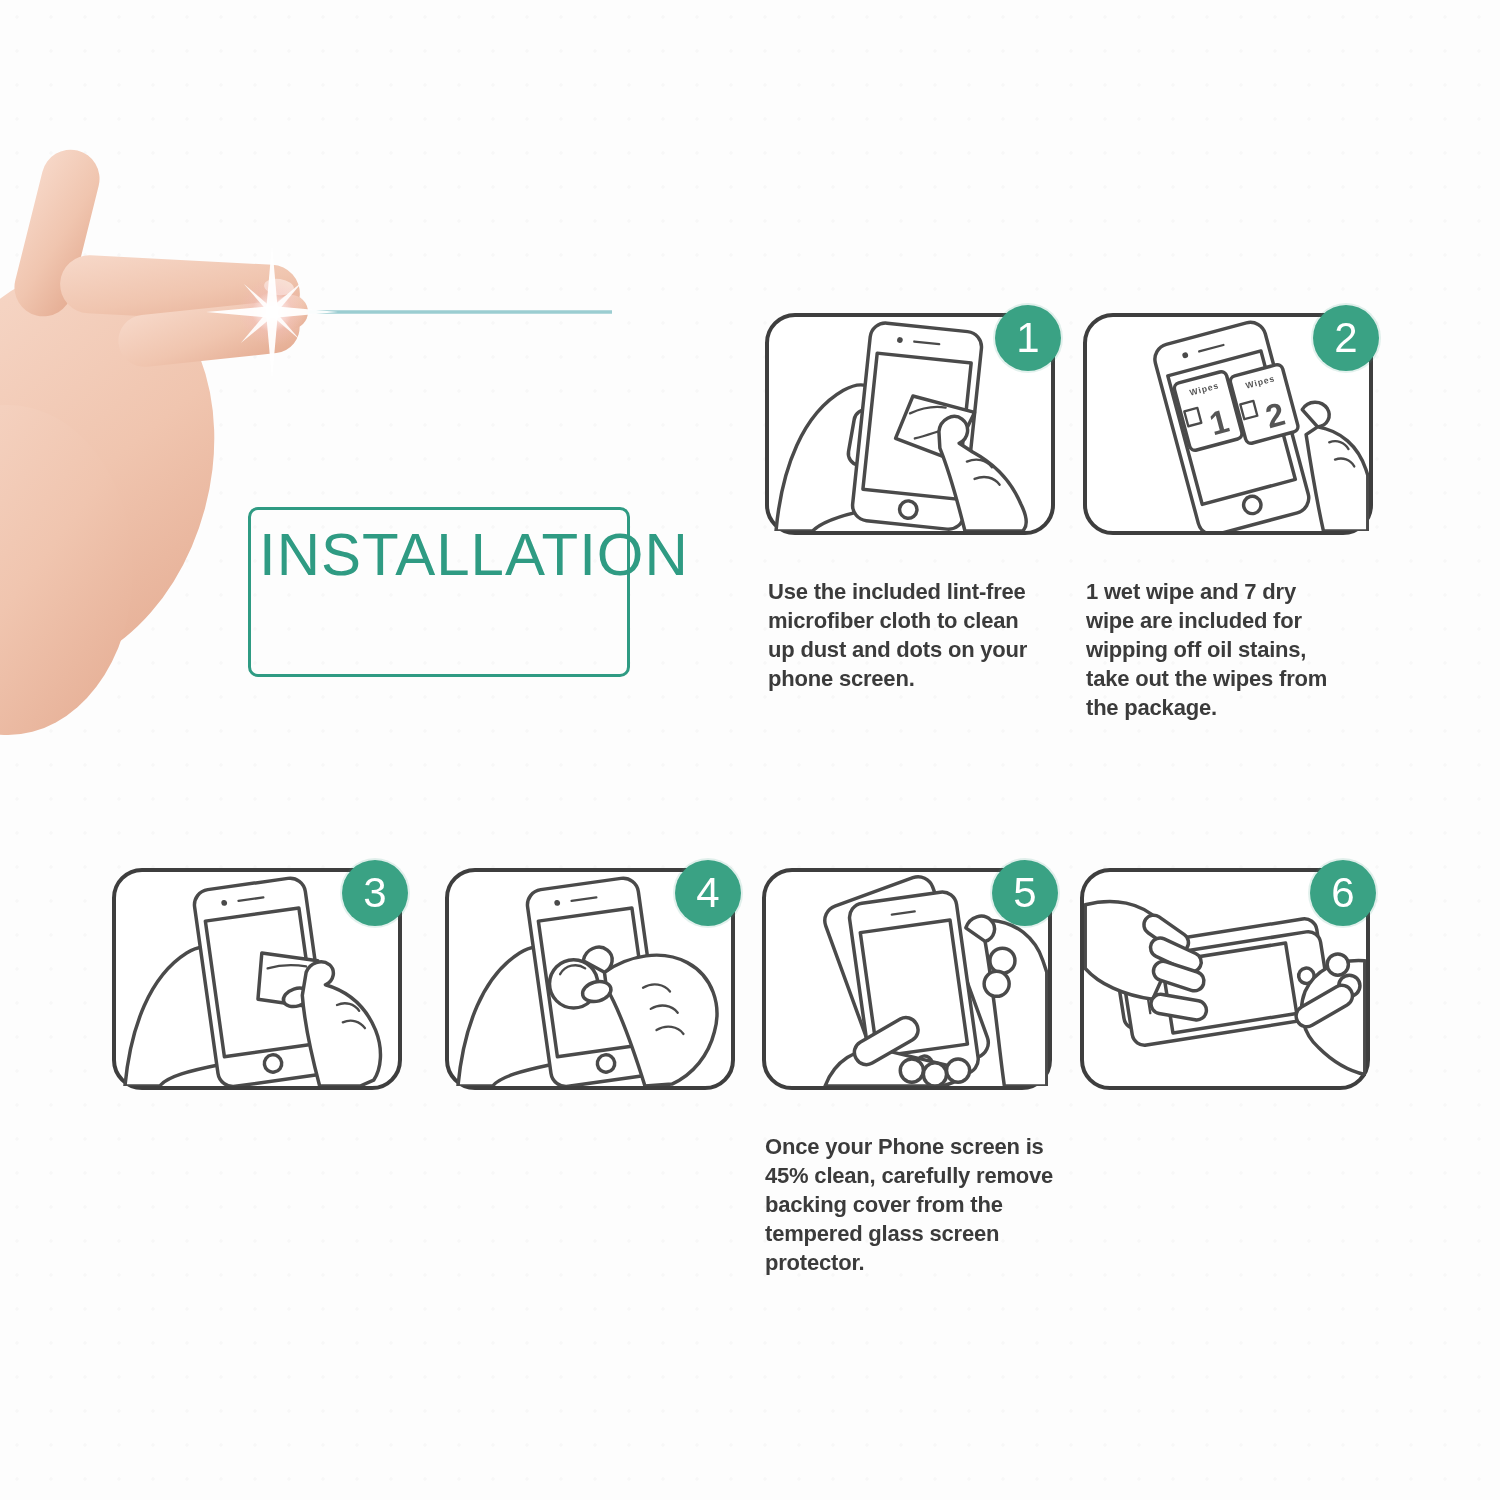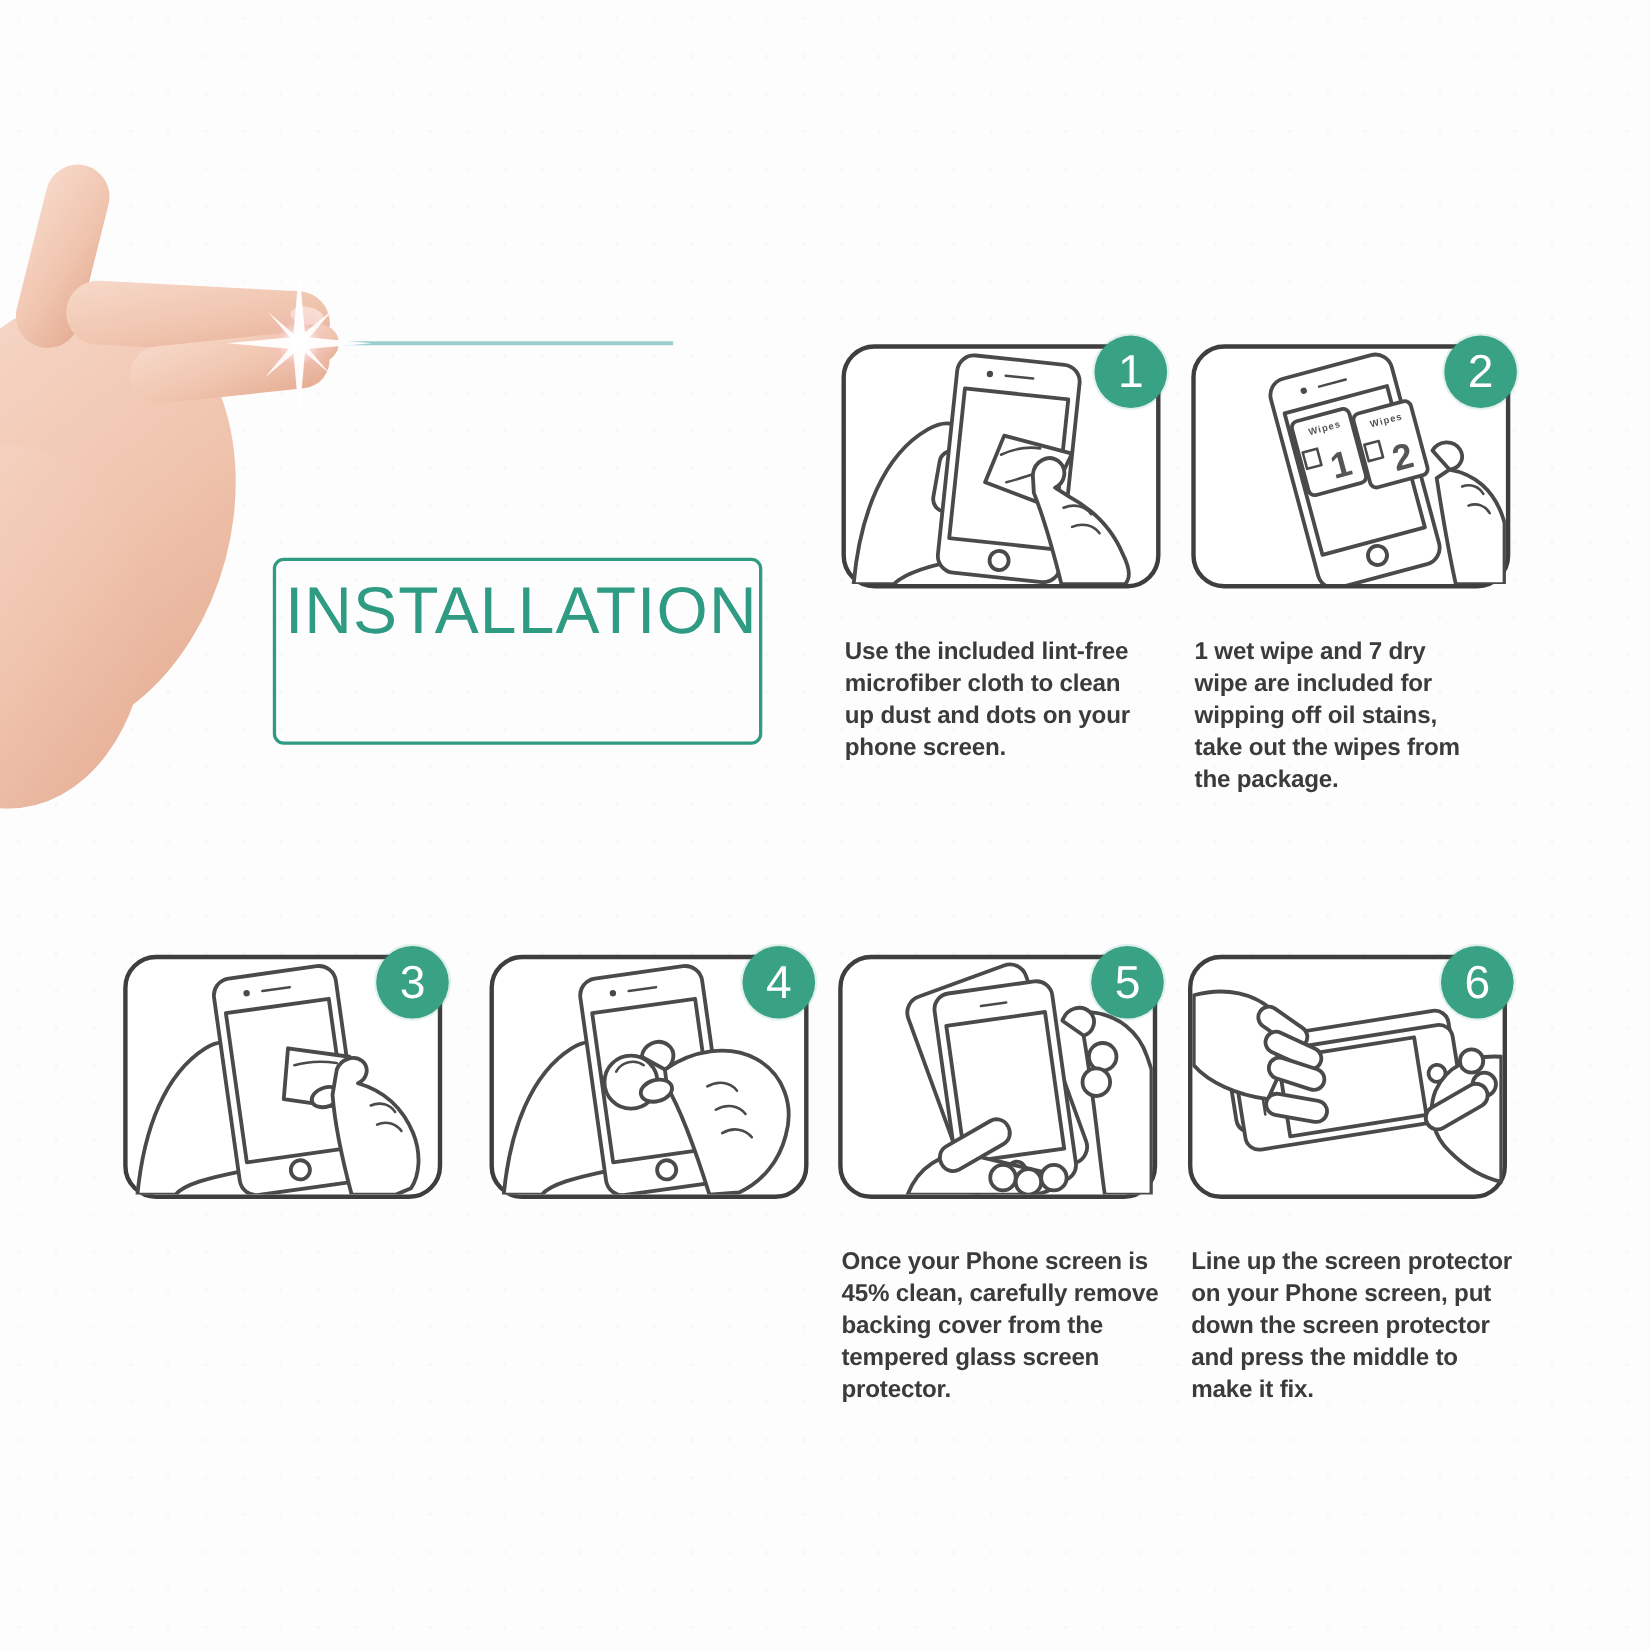--- a/index.html
+++ b/index.html
@@ -7,21 +7,21 @@
     position:relative;width:1500px;height:1500px;overflow:hidden;
     background-color:#fdfdfd;
     background-image:radial-gradient(circle, rgba(130,130,130,0.045) 1.5px, transparent 1.7px);
     background-size:34px 34px;
     font-family:"Liberation Sans", sans-serif;
   }
   
   .hero{position:absolute;left:0;top:140px;width:660px;height:620px;}
   
   .title-box{
-    position:absolute;left:248px;top:507px;width:445px;height:170px;
+    position:absolute;left:248px;top:507px;width:382px;height:170px;
     border:3px solid #2f9b83;border-radius:10px;box-sizing:border-box;
     color:#2f9b83;font-size:60px;line-height:80px;letter-spacing:1px;
     font-weight:400;padding:5px 0 0 8px;white-space:nowrap;
   }
   
   .step{position:absolute;width:290px;}
   .s1{left:765px;top:313px;}
   .s2{left:1083px;top:313px;}
   .s3{left:112px;top:868px;}
   .s4{left:445px;top:868px;}
@@ -254,20 +254,15 @@
         <rect class="lnf" x="66" y="76" width="56" height="20" rx="10" transform="rotate(25 94 86)"></rect>
         <rect class="lnf" x="70" y="98" width="54" height="20" rx="10" transform="rotate(18 97 108)"></rect>
         <rect class="lnf" x="68" y="130" width="58" height="20" rx="10" transform="rotate(10 96 140)"></rect>
         <path class="lnf" d="M290,92 C260,90 238,102 228,124 C220,144 226,168 242,182 C256,196 272,206 290,210 Z"></path>
         <circle class="lnf" cx="262" cy="96" r="11"></circle>
         <circle class="lnf" cx="274" cy="118" r="11"></circle>
         <rect class="lnf" x="216" y="128" width="64" height="22" rx="11" transform="rotate(-30 248 139)"></rect>
       </svg>
       <div class="badge">6</div>
     </div>
-    <div class="caption">Line up the screen protector
-on your Phone screen, put
-down the screen protector
-and press the middle to
-make it fix.</div>
   </div>
 
 </div>
 
 </body></html>

